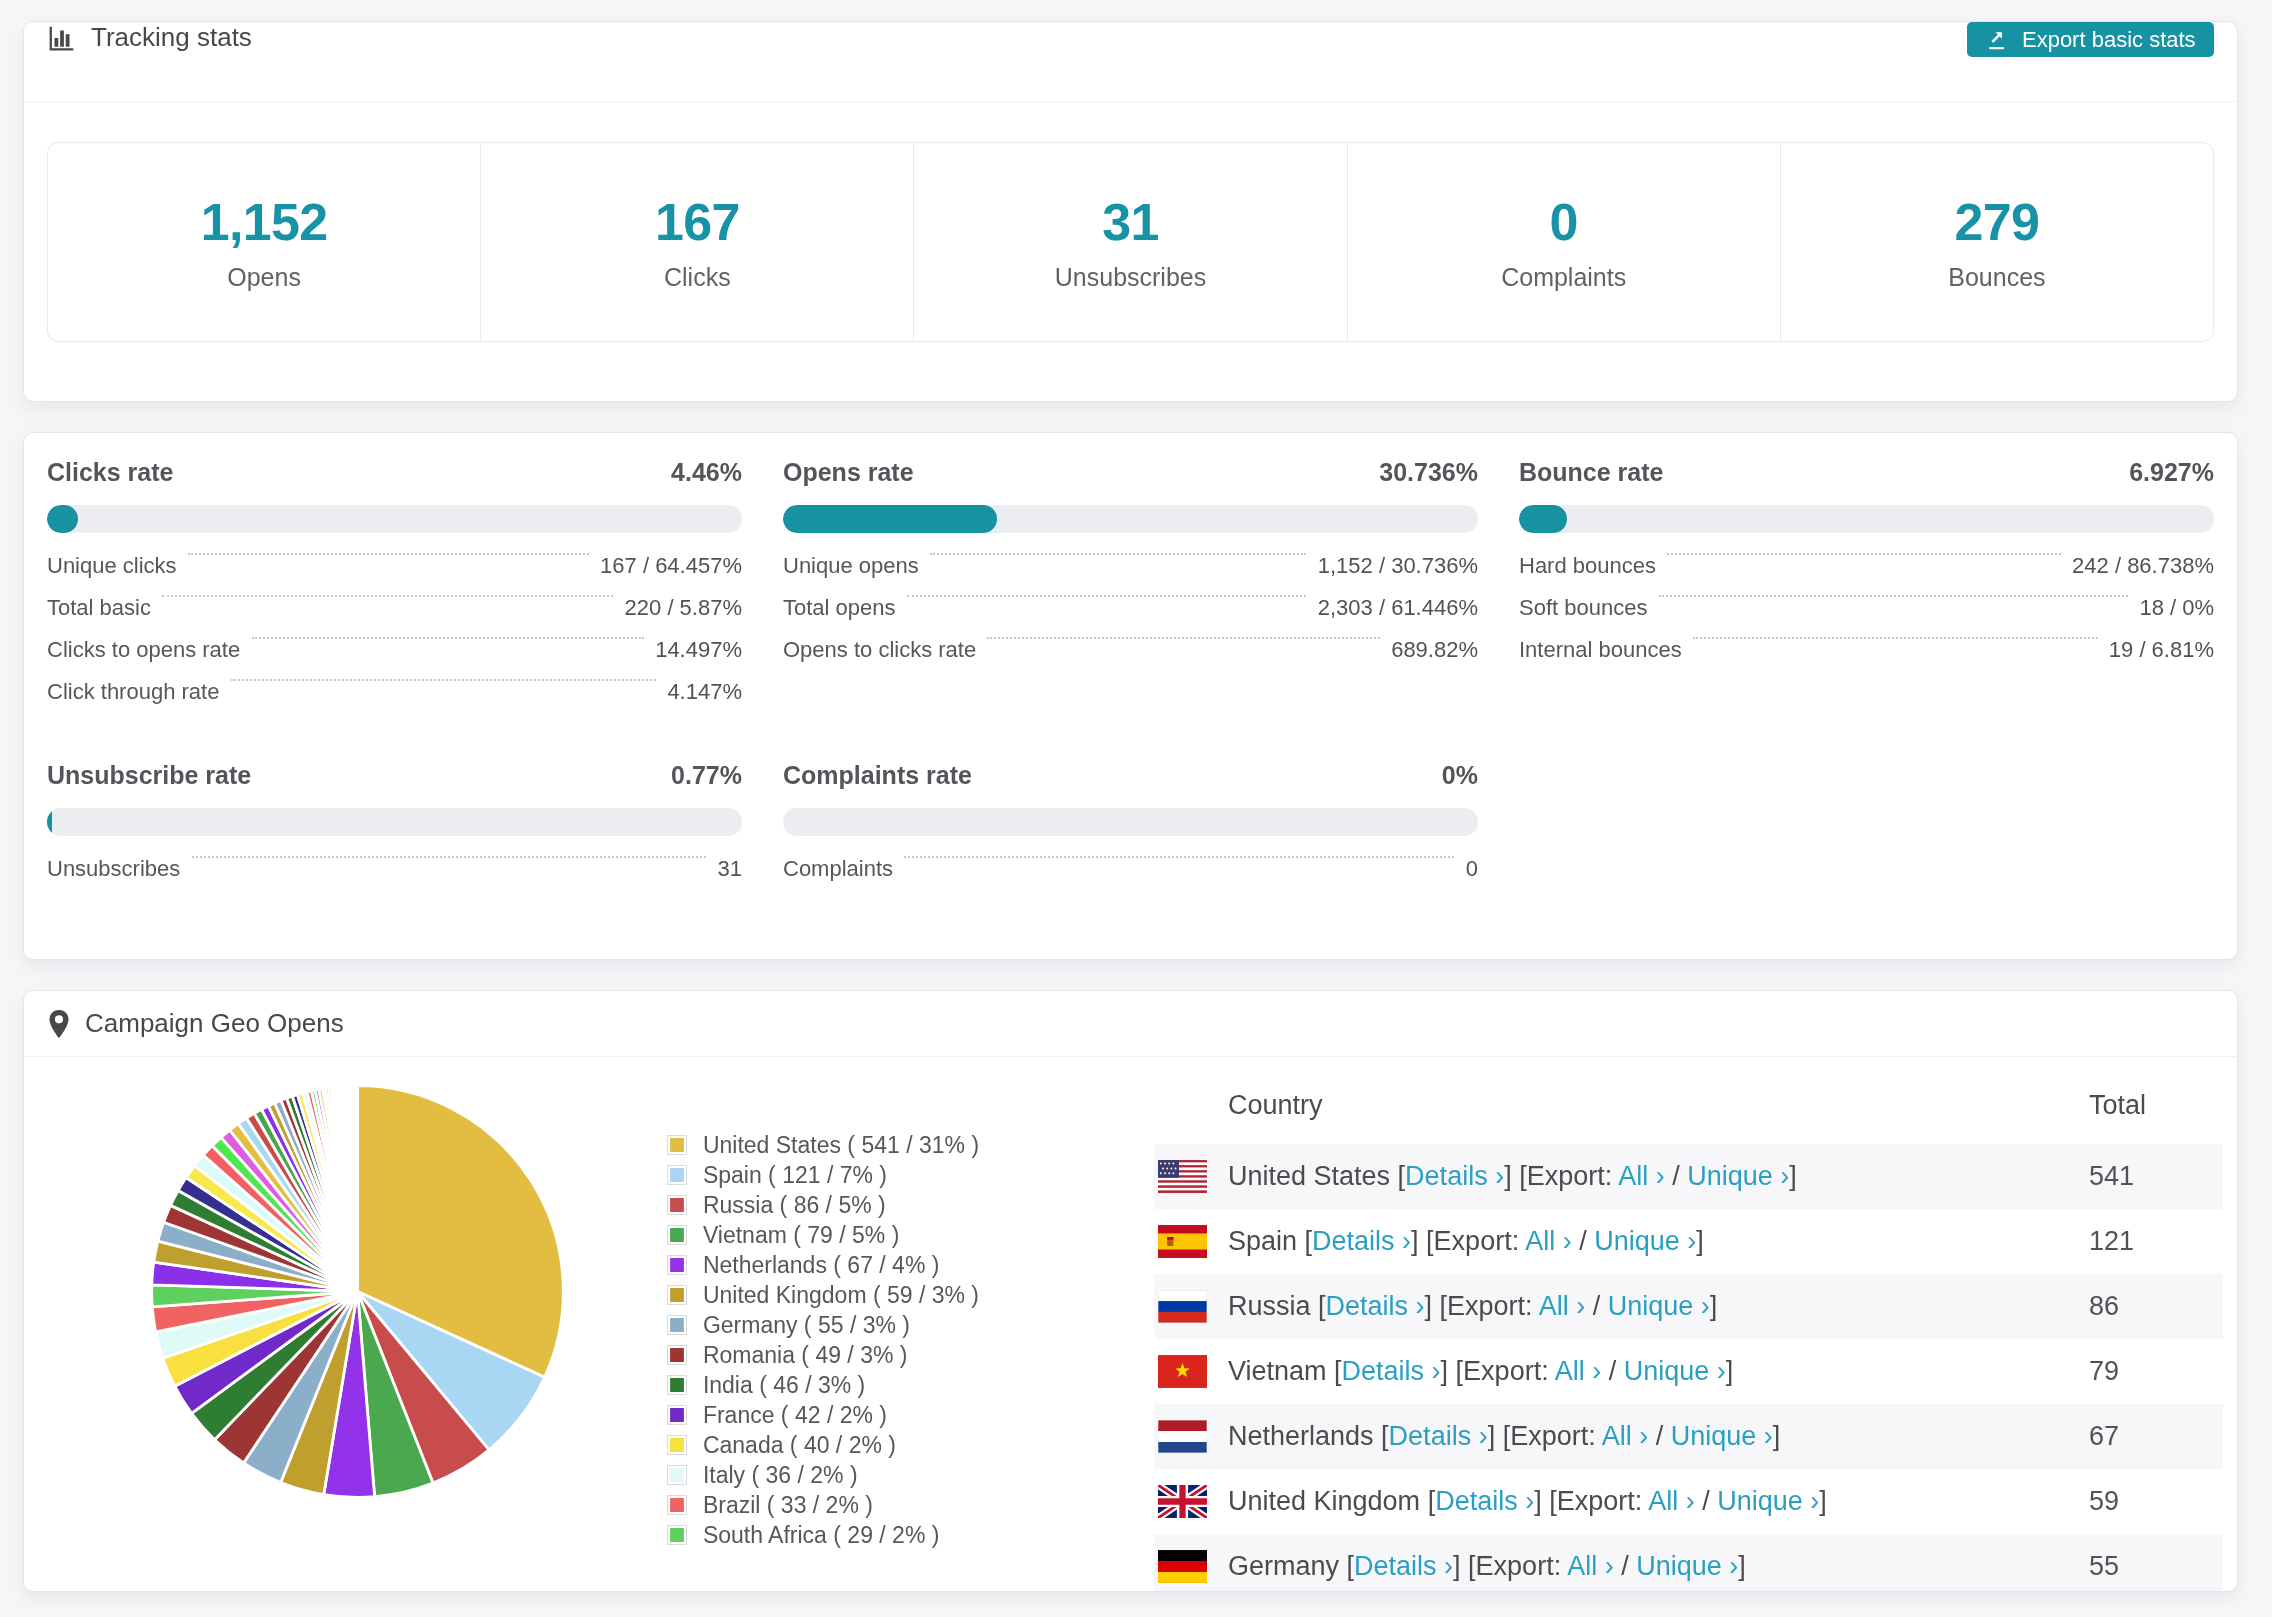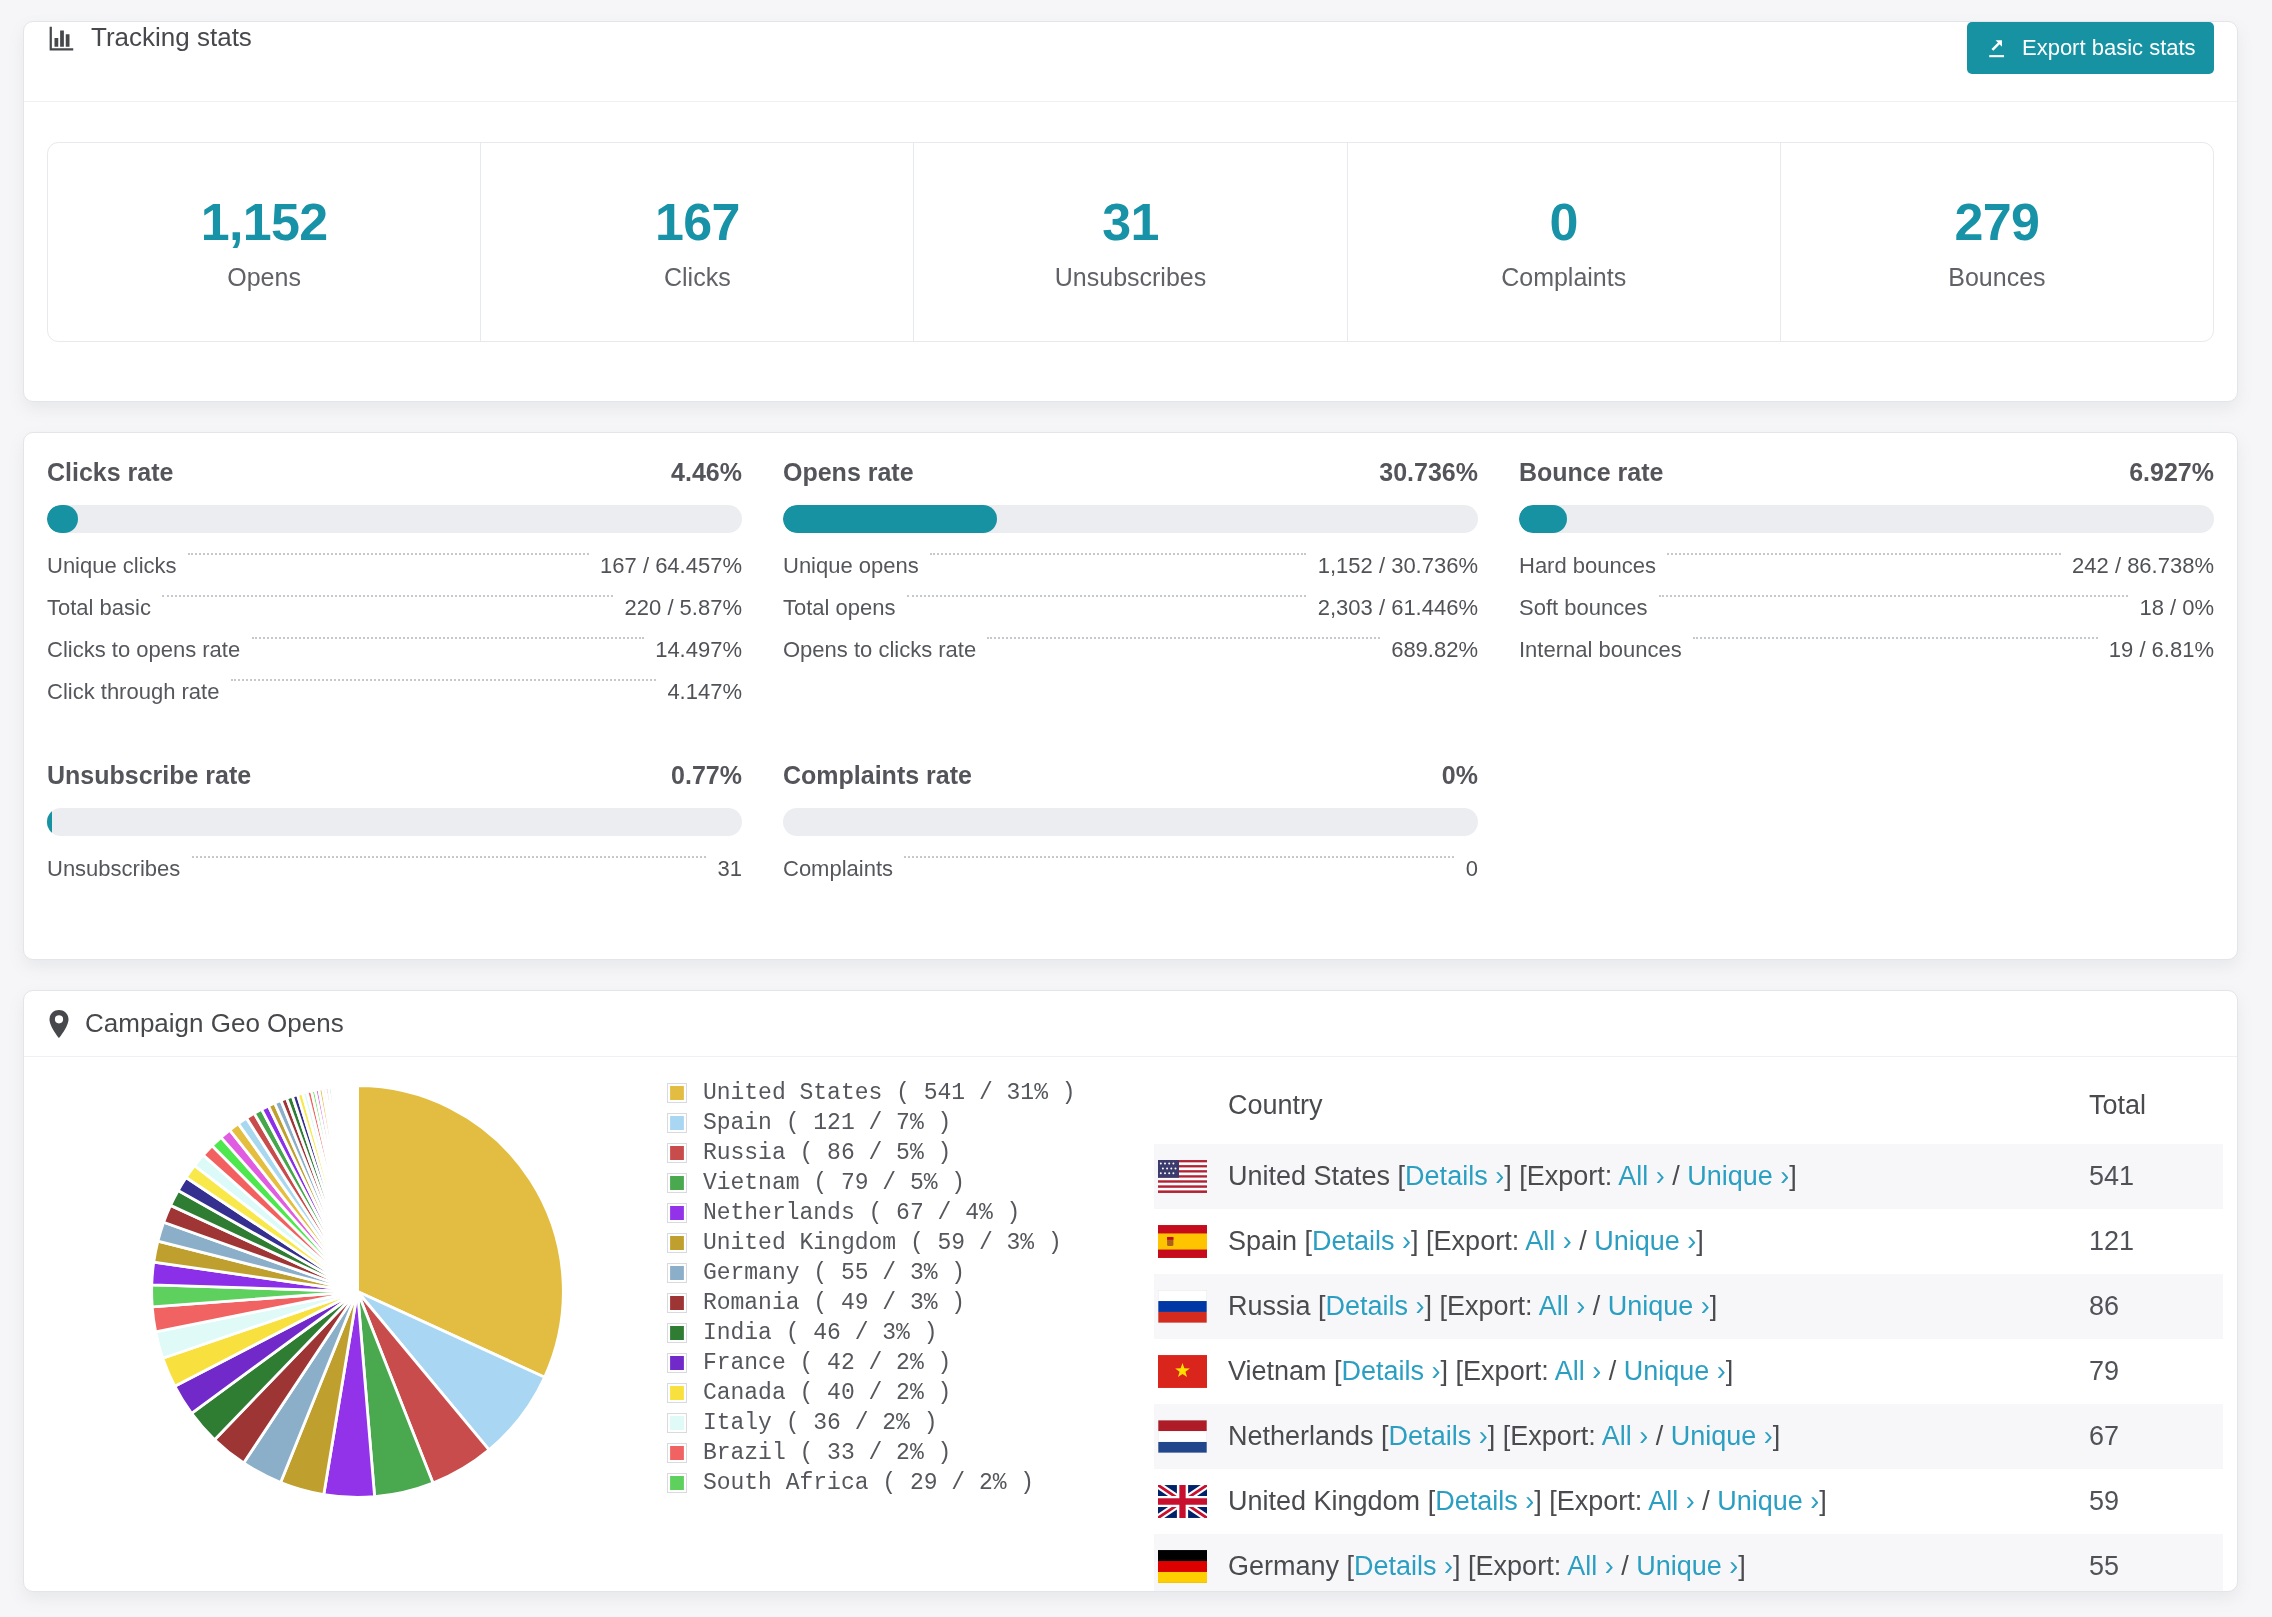--- a/index.html
+++ b/index.html
@@ -23,21 +23,21 @@
   #card-tracking{margin-top:21px;height:381px;}
   .card-header{
     display:flex;align-items:flex-start;justify-content:space-between;
     height:79px;padding:0 23px;border-bottom:1.4px solid #eef0f3;
   }
   .title-wrap{display:flex;align-items:center;gap:14px;font-size:26px;color:#47484c;}
   .hdr-icon{width:30px;height:30px;flex:0 0 auto;}
   .btn-export{
     display:flex;align-items:center;gap:11.3px;
     background:#1692a3;color:#fff;border:none;border-radius:5px;
-    height:52px;padding:0 18.4px;font-size:22px;cursor:pointer;
+    height:35px;padding:0 18.4px;font-size:22px;cursor:pointer;
     font-family:"Liberation Sans", sans-serif;
   }
   .stats-row{
     margin:40px 23px 0 23px;height:198px;
     border:1.4px solid #e7e9ec;border-radius:11.3px;
     display:flex;background:#fff;overflow:hidden;
   }
   .stat-cell{
     flex:1;display:flex;flex-direction:column;align-items:center;justify-content:center;gap:11.3px;
     border-right:1.4px solid #e7e9ec;
@@ -58,21 +58,21 @@
   .rate-row{display:flex;align-items:flex-start;height:42px;font-size:22px;color:#55575c;}
   .rate-row .leader{flex:1;border-bottom:2.1px dotted #c6c8cc;margin:0 11.3px 7px 11.3px;}
   .rate-row .lbl{white-space:nowrap;padding-bottom:1.4px;}
   .rate-row .val{white-space:nowrap;padding-bottom:1.4px;color:#505257;}
   
   #card-geo{margin-top:30px;height:602px;overflow:hidden;}
   .geo-header{display:flex;align-items:center;gap:14px;height:65px;padding:0 23px;
     border-bottom:1.4px solid #eef0f3;font-size:26px;color:#47484c;}
   .geo-content{display:flex;align-items:flex-start;height:534px;overflow:hidden;}
   .pie-wrap{margin:23px 0 0 122px;width:423px;height:423px;flex:0 0 auto;}
-  #legend{list-style:none;margin:21px 0 0 98px;padding:0;width:452px;flex:0 0 auto;font-family:Liberation Mono, monospace;}
+  #legend{list-style:none;margin:73px 0 0 98px;padding:0;width:452px;flex:0 0 auto;}
   #legend li{display:flex;align-items:center;gap:15.5px;height:30px;font-size:23px;color:#55575c;}
   .swatch{width:18.4px;height:18.4px;border:1.4px solid #d9dadd;box-shadow:inset 0 0 0 2.1px #fff;flex:0 0 auto;}
   .geo-table{flex:1;margin:0 14px 0 35px;font-size:27px;}
   .t-head{display:flex;height:87px;align-items:center;padding-top:10px;box-sizing:border-box;color:#4a4b4f;}
   .th-country{margin-left:74px;flex:1;}
   .th-total{width:134px;flex:0 0 auto;}
   .t-row{display:flex;align-items:center;height:65px;}
   .t-row.odd{background:#f7f7f9;}
   .flag-cell{width:74px;flex:0 0 auto;display:flex;align-items:center;padding-left:4.2px;box-sizing:border-box;}
   .flag-cell svg{width:49px;height:33px;display:block;}

